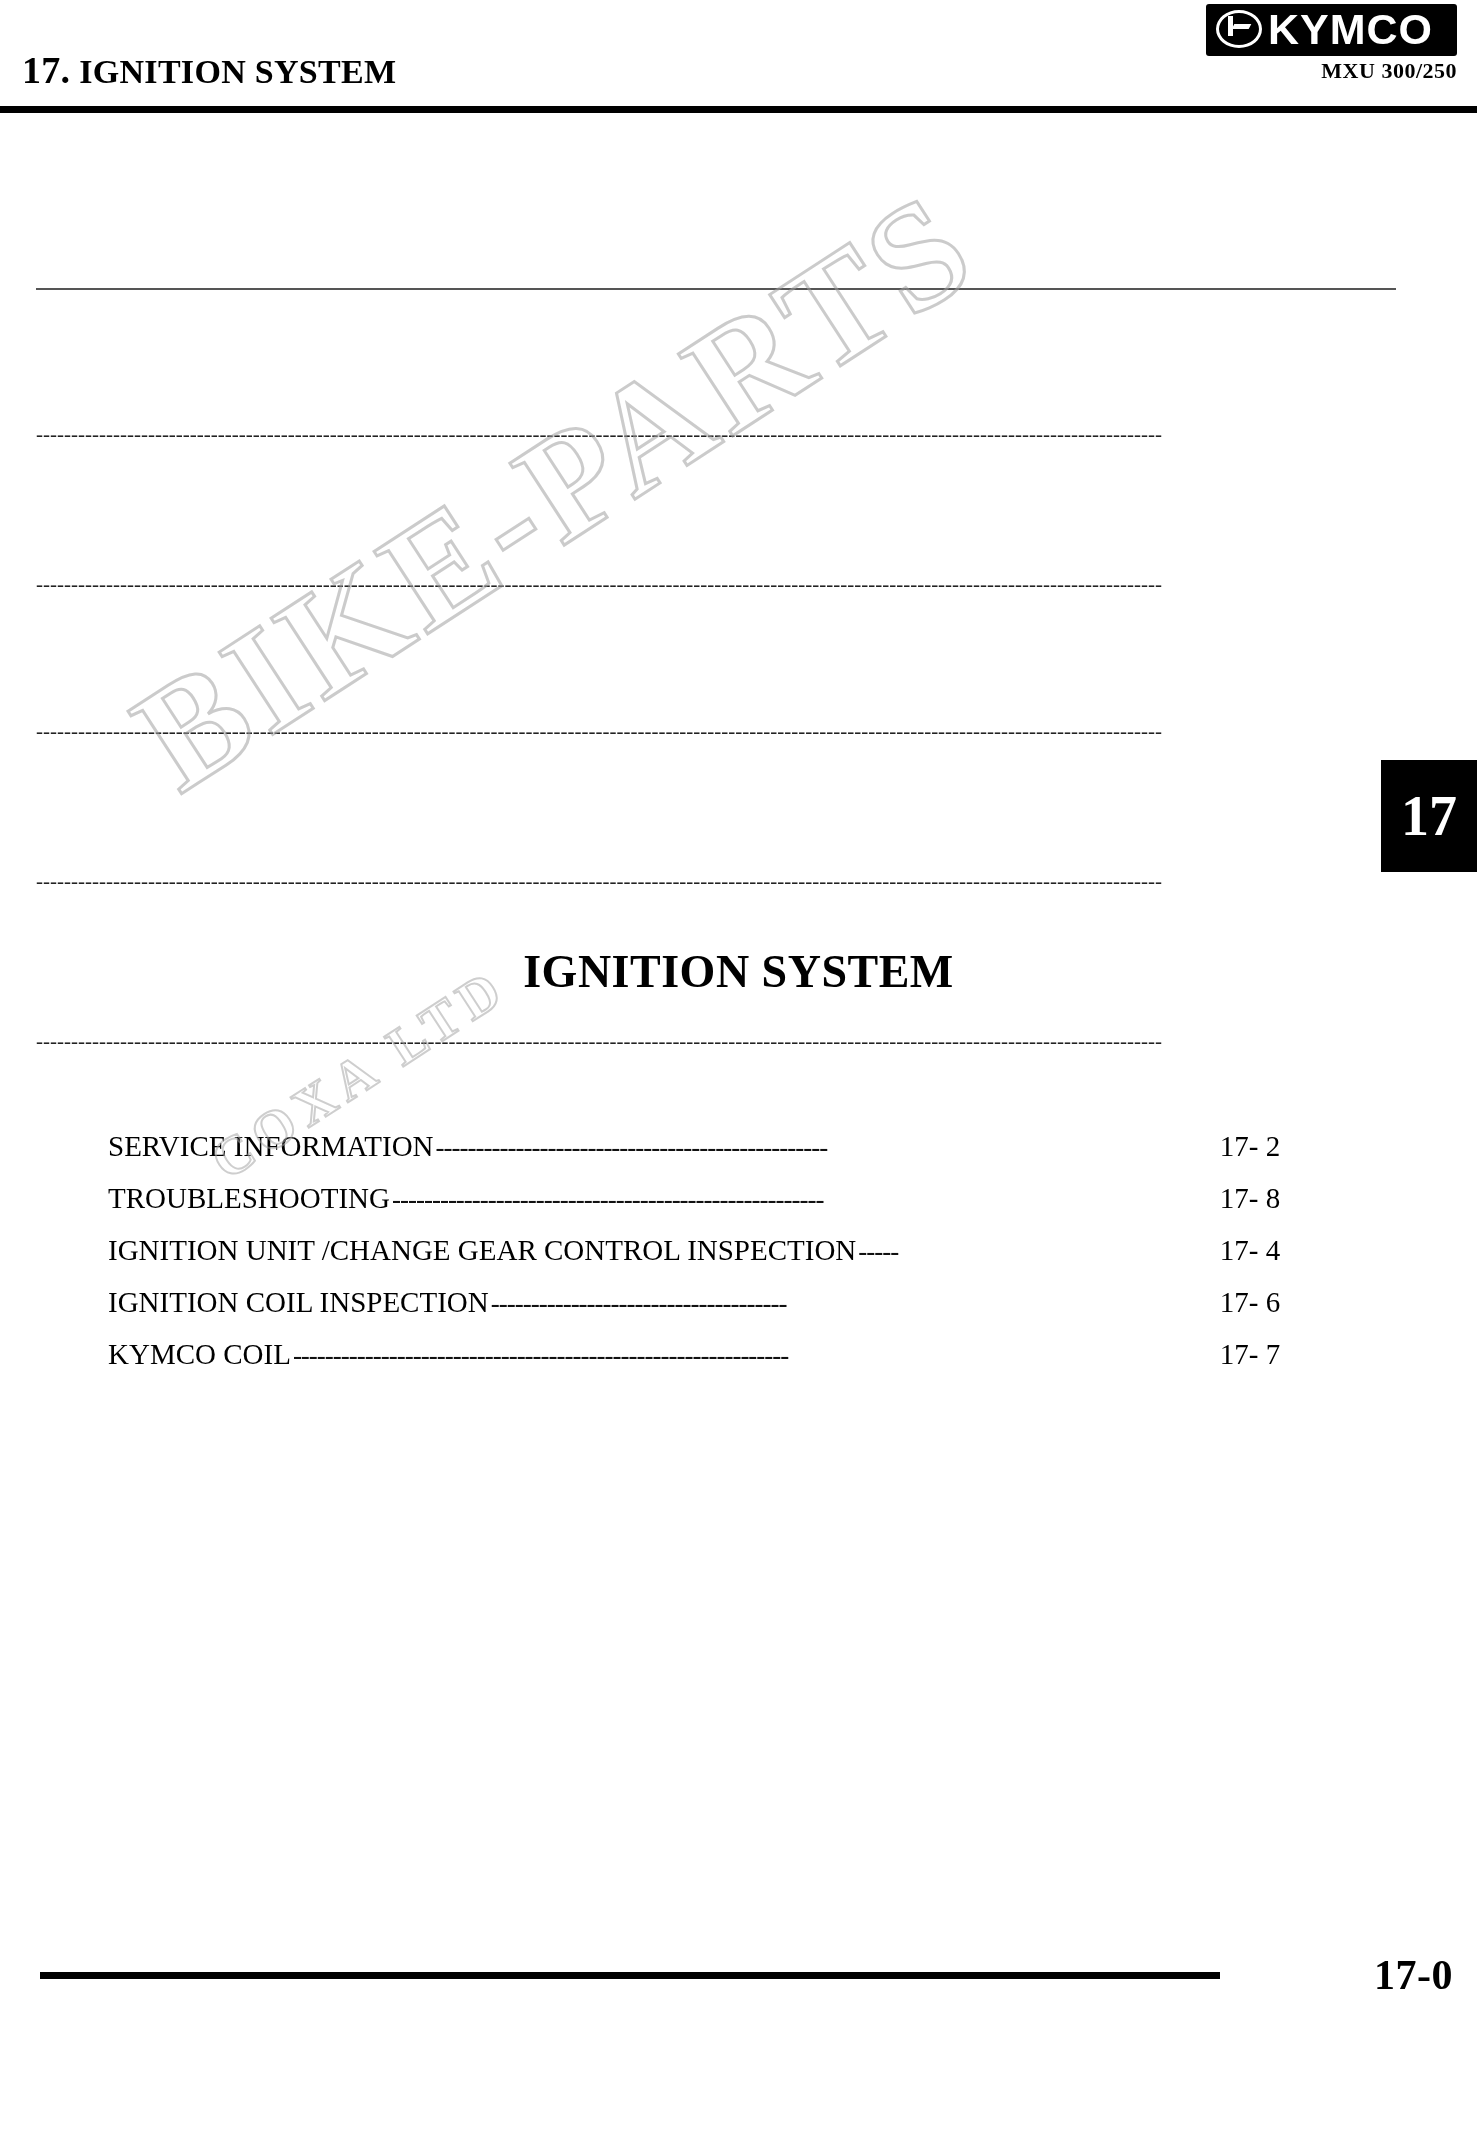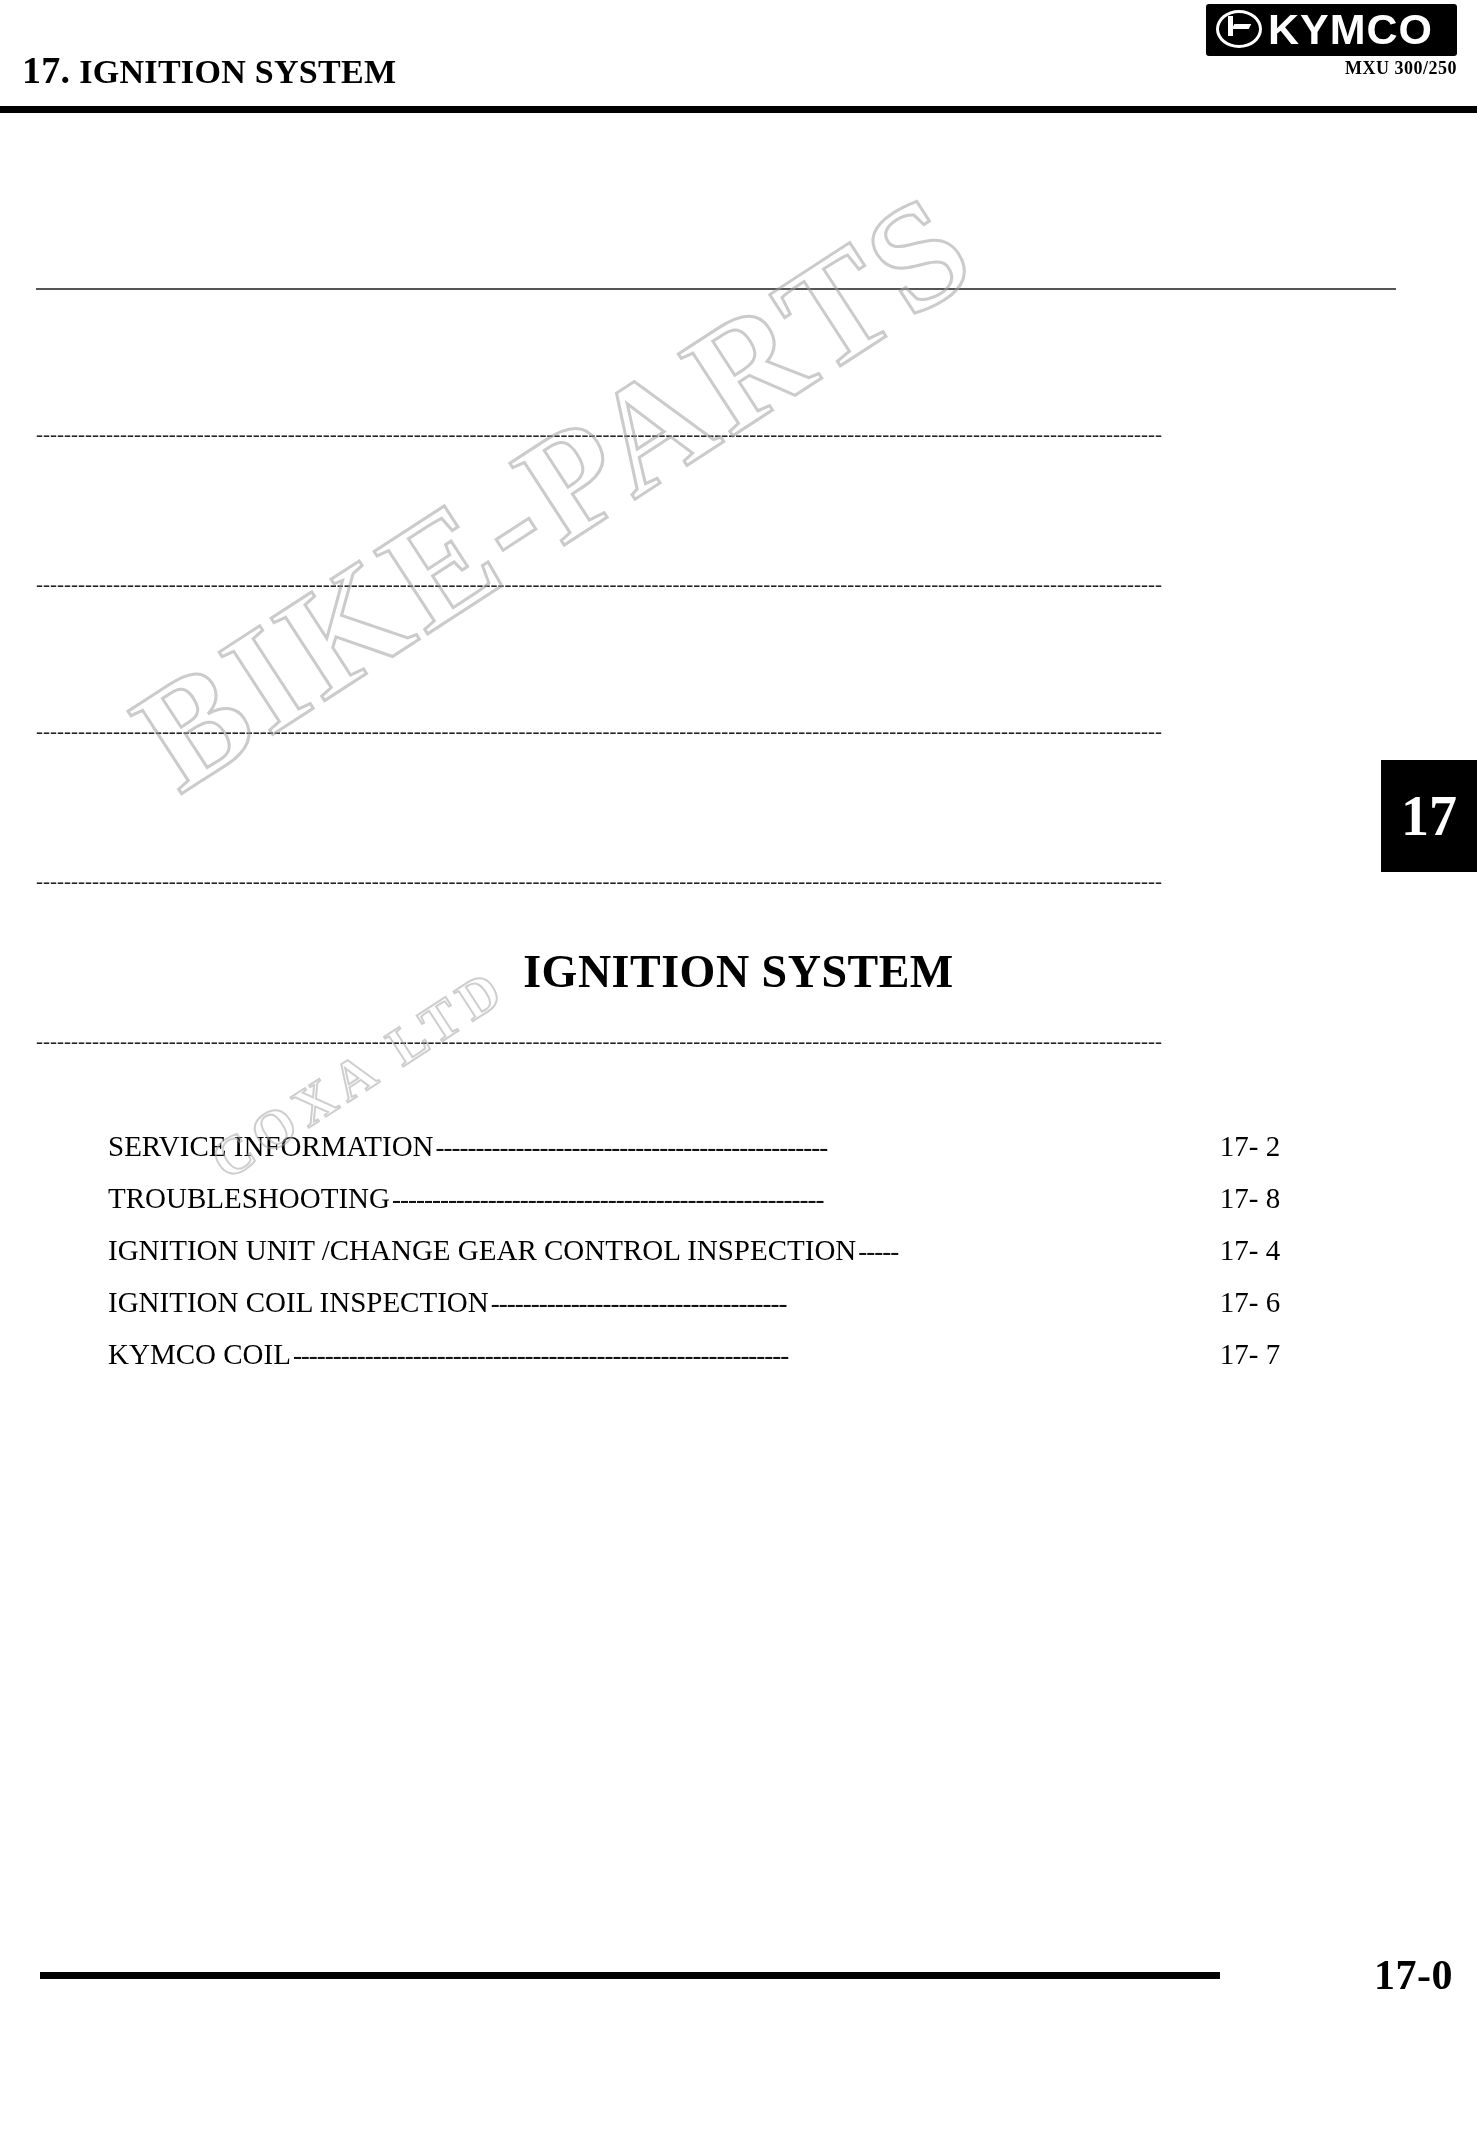--- a/index.html
+++ b/index.html
@@ -72,21 +72,21 @@
     top: 11px;
     width: 17px;
     height: 5px;
     background: #ffffff;
     transform: skewX(-28deg);
   }
   .model-text {
     margin-top: 2px;
     font-family: "Liberation Serif", serif;
     font-weight: bold;
-    font-size: 18px;
+    font-size: 22px;
     letter-spacing: 0.5px;
   }
   .chapter-title {
     position: absolute;
     left: 22px;
     top: 48px;
     font-weight: bold;
     font-size: 34px;
     letter-spacing: 0.3px;
     white-space: nowrap;

